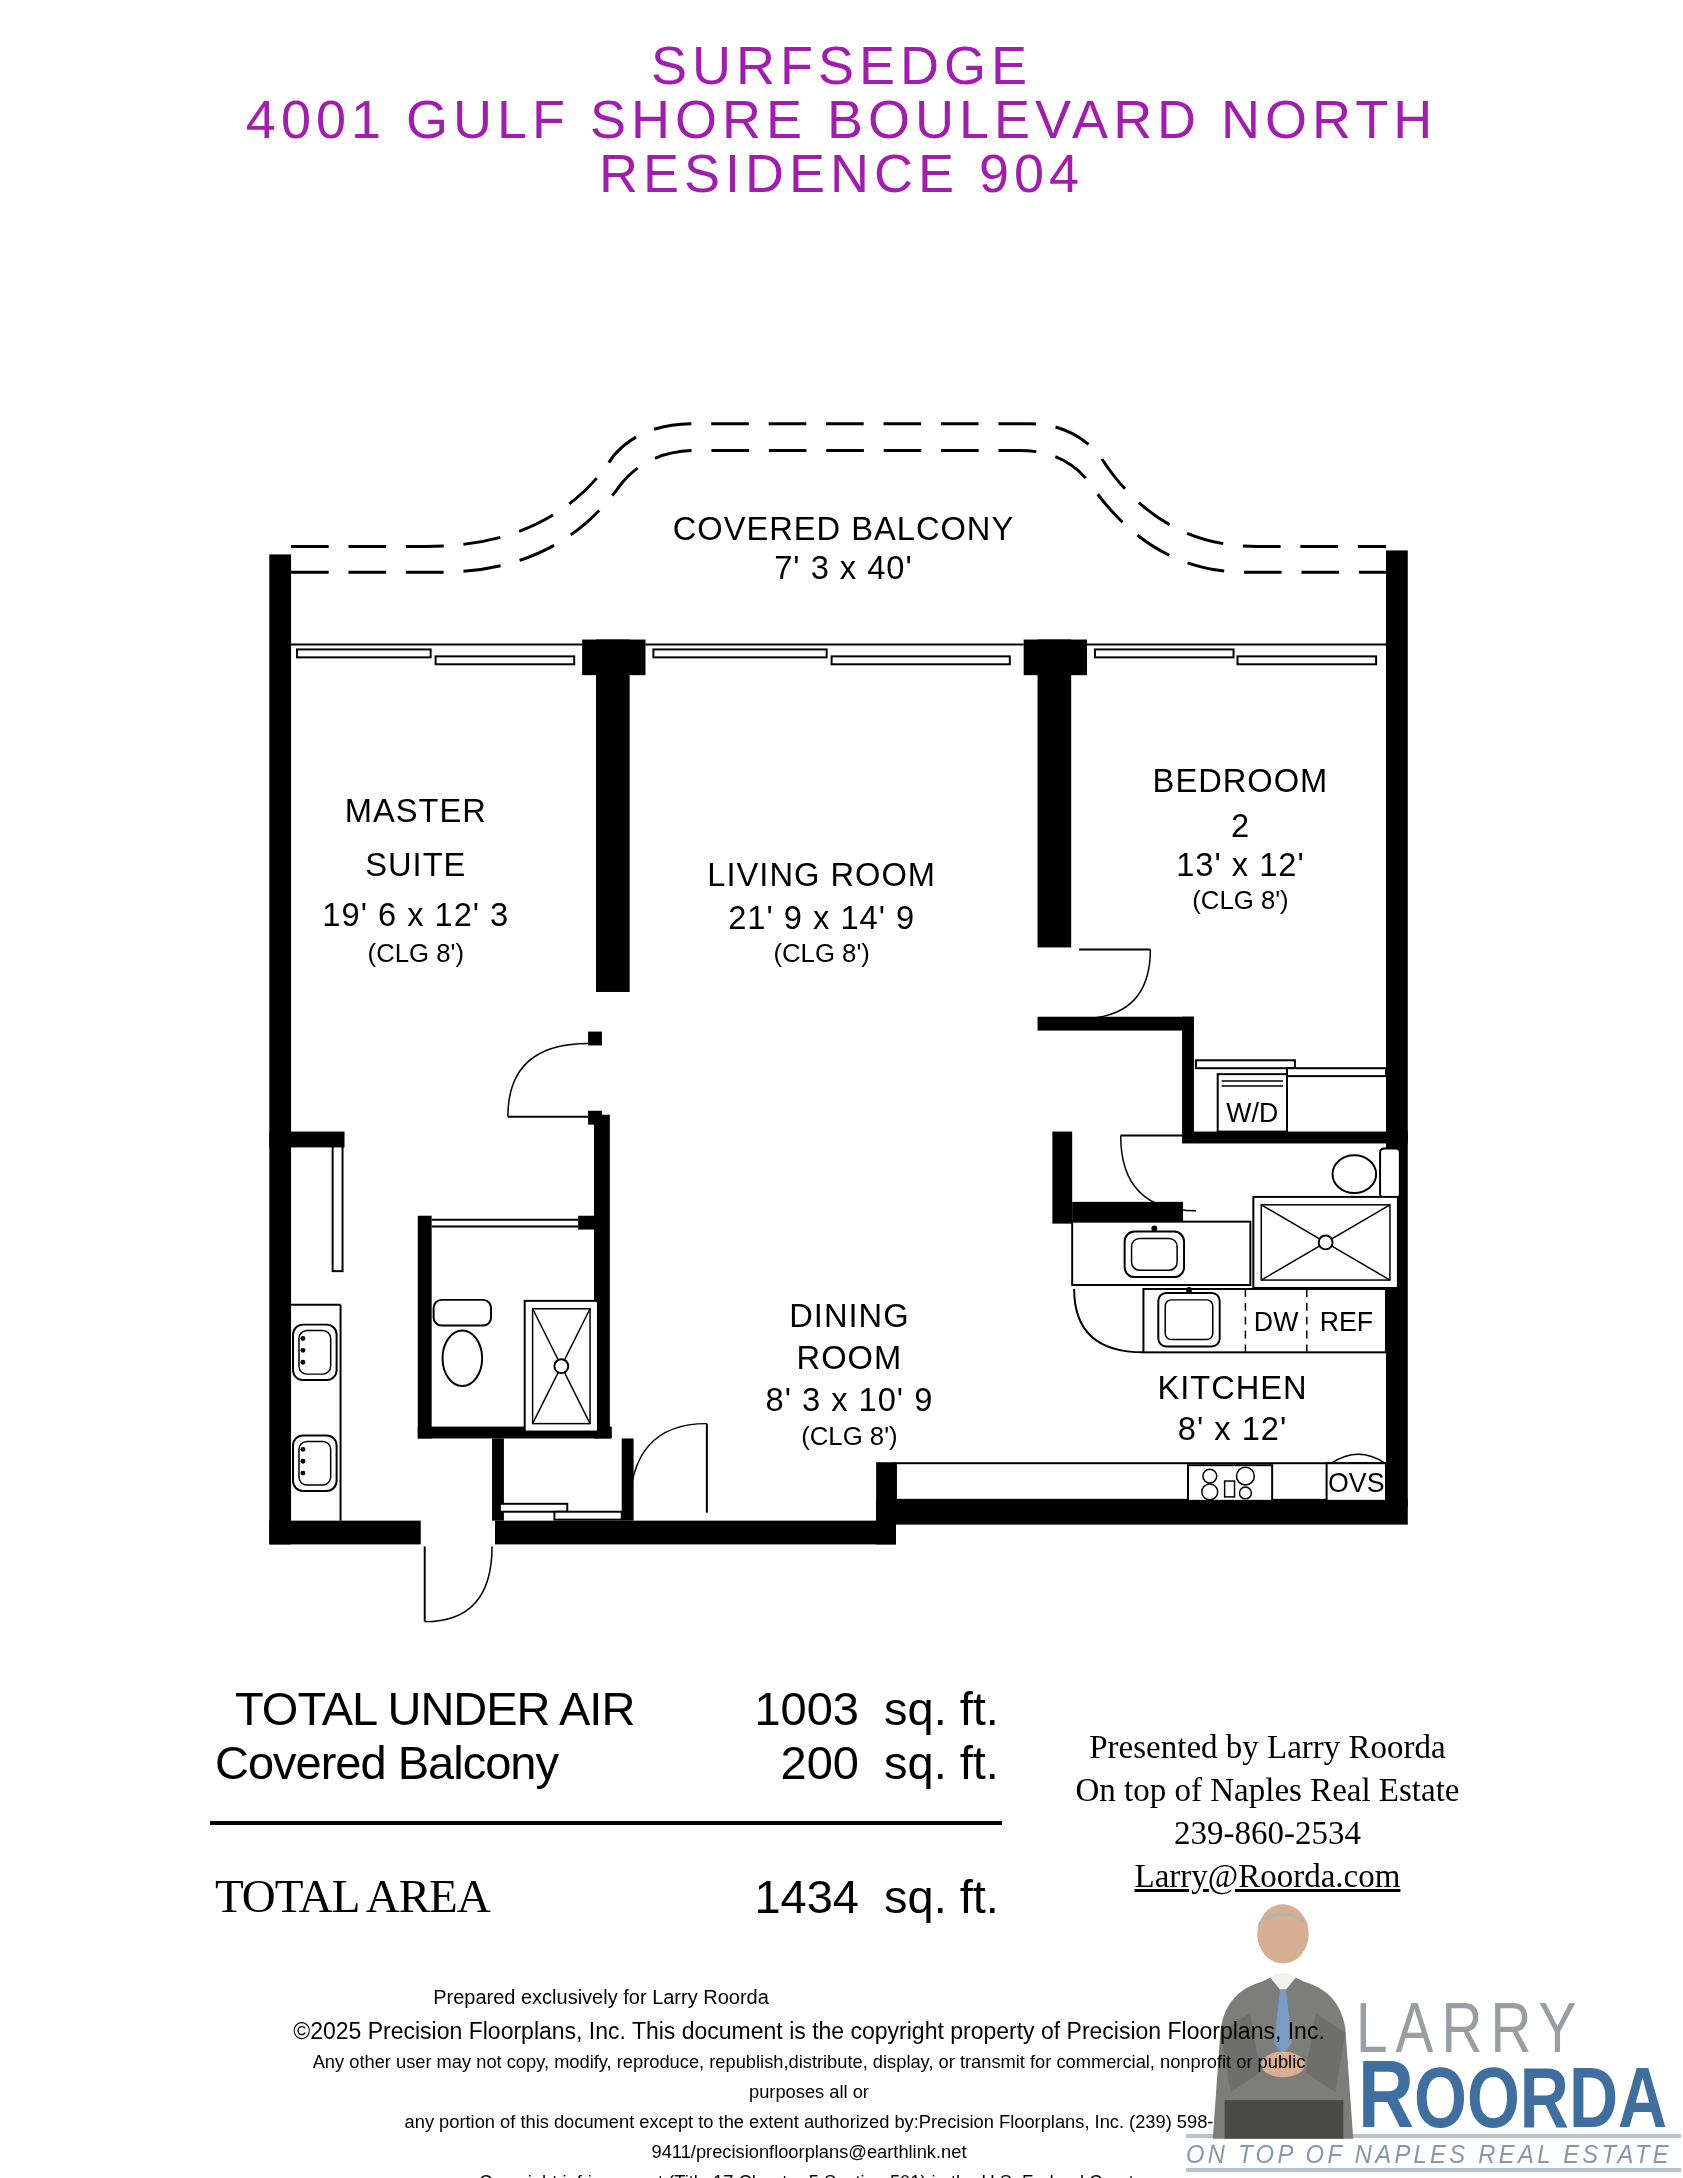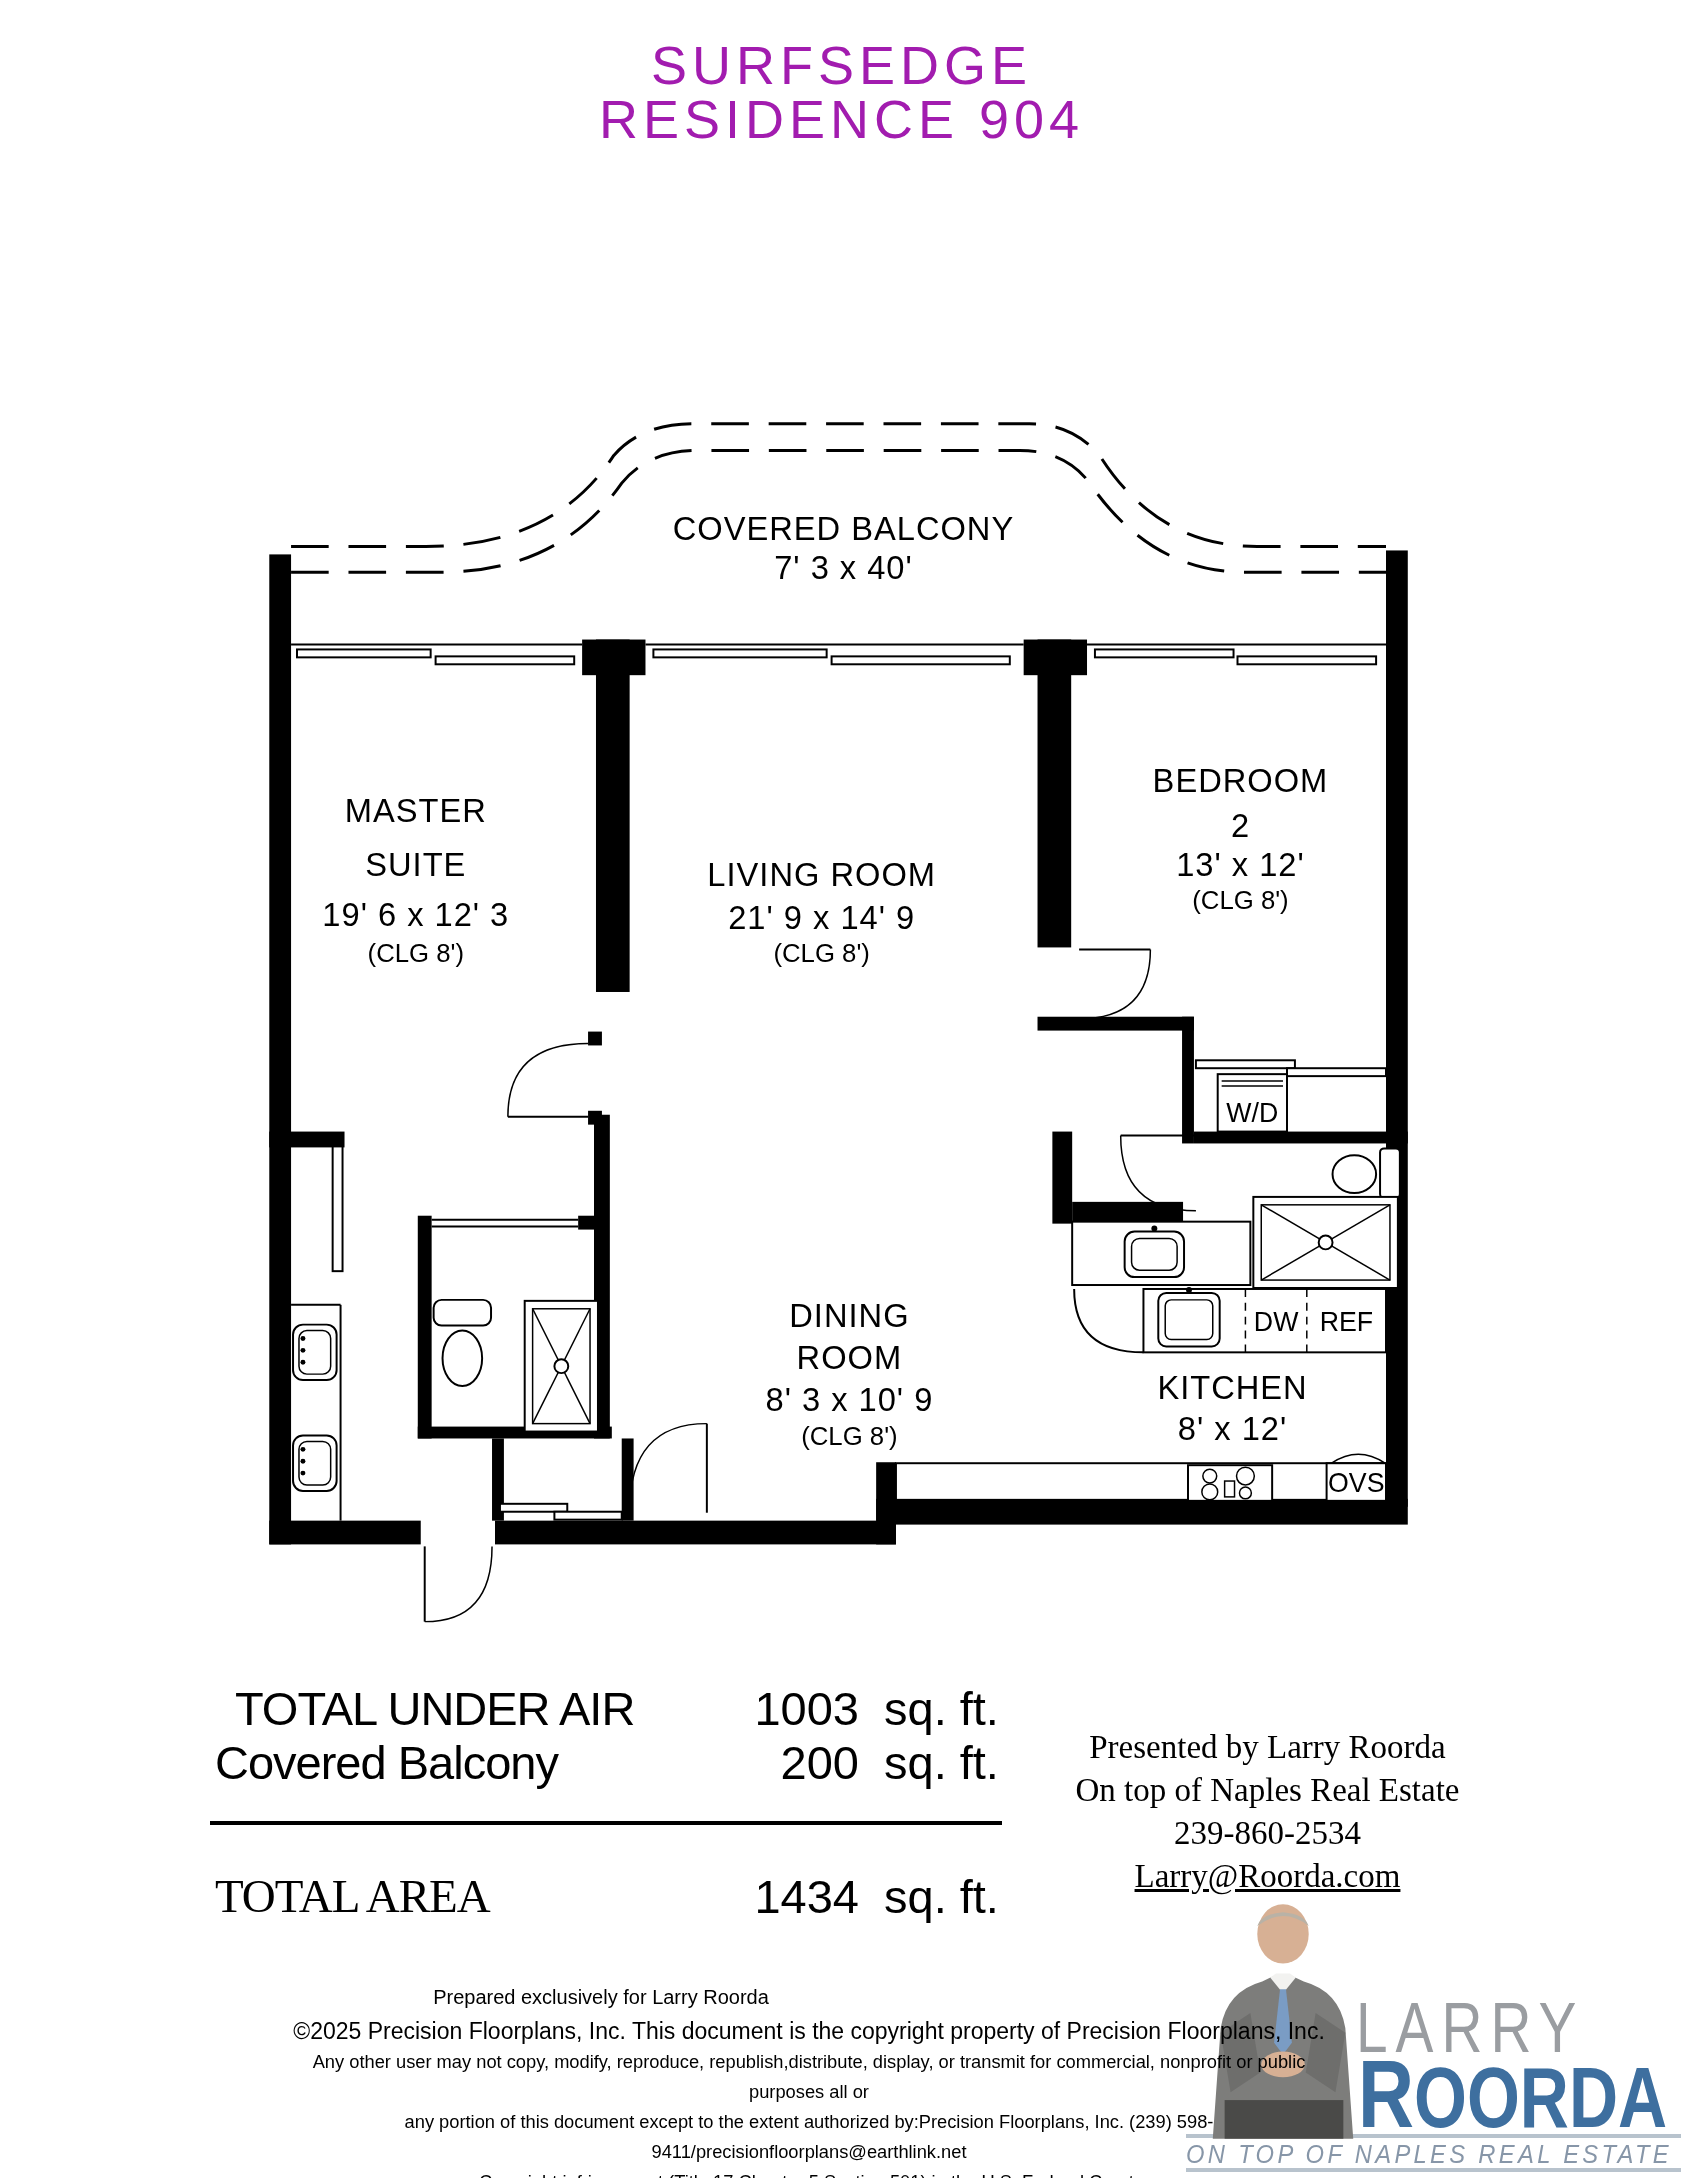--- a/index.html
+++ b/index.html
@@ -47,20 +47,21 @@
             letter-spacing:3.5px;color:#8796a8;transform:scaleX(0.95);transform-origin:left;
             white-space:nowrap;z-index:3;}
 </style>
 </head>
 <body>
 
 <div id="page">
 
   <div id="title">
     <div>SURFSEDGE</div>
+    <div>4001 GULF SHORE BOULEVARD NORTH</div>
     <div>RESIDENCE 904</div>
   </div>
 
   <svg id="plan" viewBox="0 0 1700 2200">
 
     <g>
       <path class="dash" d="M 294 552 H 430 Q 560 552 620 460 Q 648 428 700 428 H 1040 Q 1085 428 1112 462 Q 1170 552 1270 552 H 1400"></path>
       <path class="dash" d="M 294 578 H 445 Q 565 578 628 488 Q 655 455 705 455 H 1030 Q 1075 455 1100 487 Q 1162 578 1258 578 H 1400"></path>
     </g>
 

